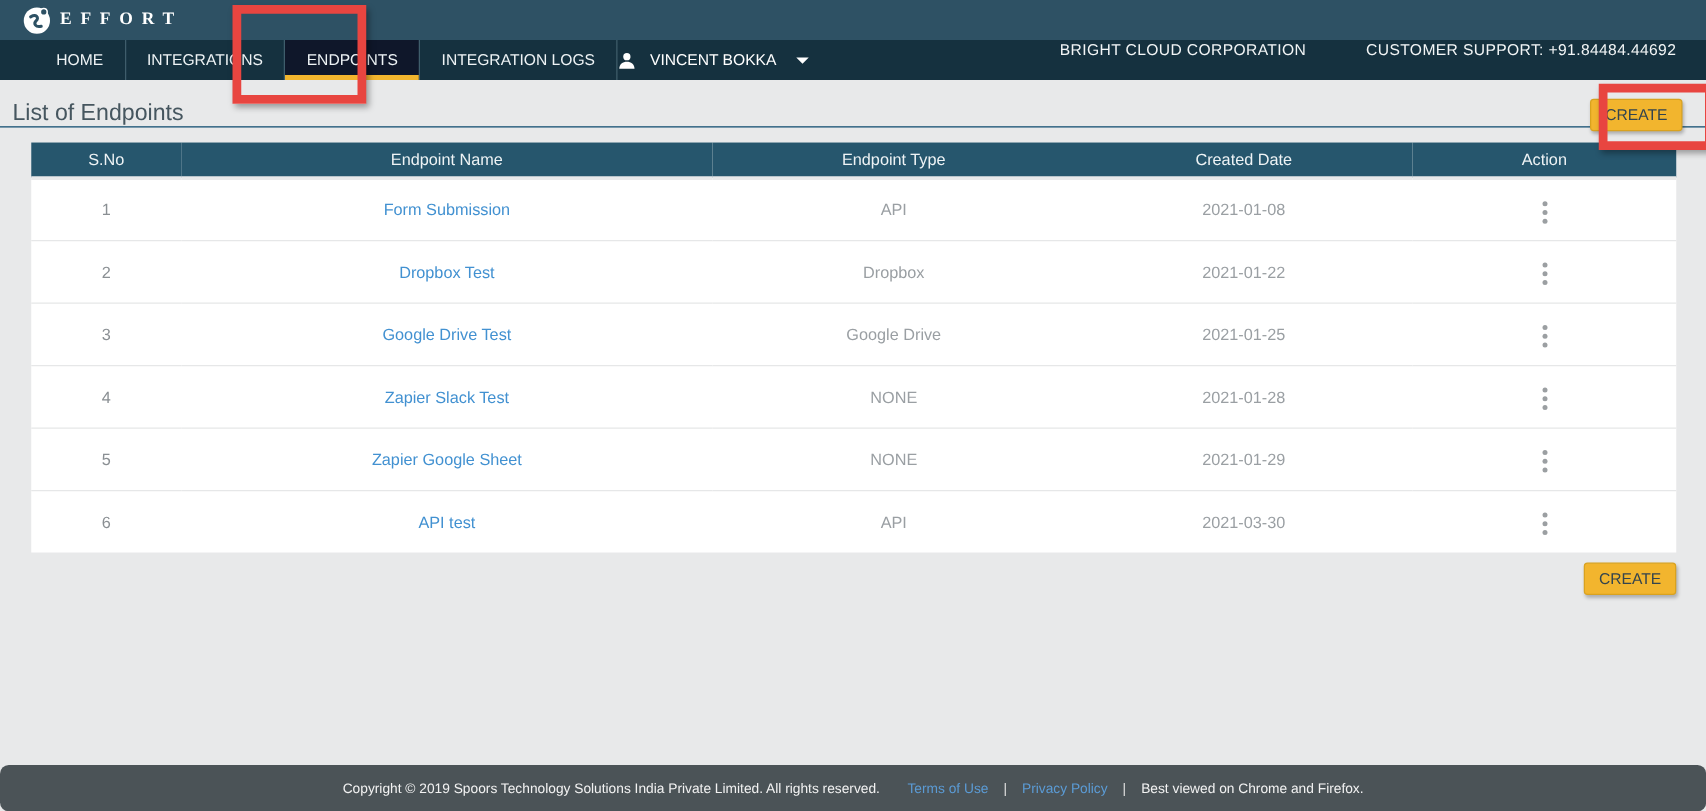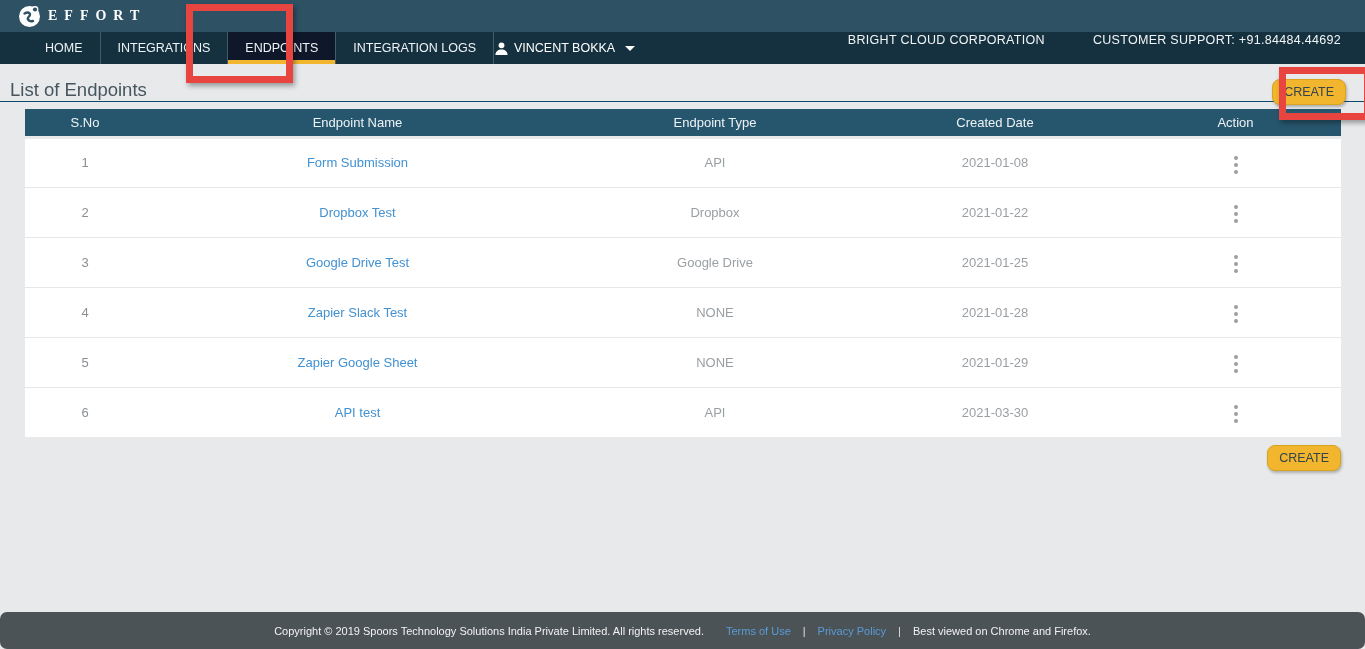--- a/index.html
+++ b/index.html
@@ -55,21 +55,21 @@
   .nav-tab.active::after {
     content: "";
     position: absolute;
     left: 0; right: 0; bottom: 0;
     height: 4px;
     background: #f2b52e;
   }
   .user-menu {
     display: flex;
     align-items: center;
-    gap: 4px;
+    gap: 10px;
     padding-right: 22px;
     color: #ffffff;
     font-size: 12.5px;
     cursor: pointer;
   }
   .user-menu svg { width: 15px; height: 15px; display: block; margin-right: 1px; }
   .caret {
     width: 0; height: 0;
     border-left: 5px solid transparent;
     border-right: 5px solid transparent;
@@ -88,28 +88,28 @@
   }
   .page-title { color: #46565f; font-size: 18.5px; font-weight: normal; }
 
   .btn-create {
     background: #f2b52e;
     border: 1px solid #d9a21f;
     color: #33444e;
     font-size: 12.5px;
     font-family: "Liberation Sans", sans-serif;
     padding: 5px 11px;
-    border-radius: 8px;
+    border-radius: 3px;
     cursor: pointer;
     box-shadow: 1px 2px 3px rgba(0,0,0,.25);
   }
   .btn-create.top { position: absolute; top: 15px; right: 19px; }
 
   
-  .table-wrap { margin: 7px 24px 0 25px; background: #ffffff; }
+  .table-wrap { margin: 12px 24px 0 25px; background: #ffffff; }
   table.endpoints { width: 100%; border-collapse: collapse; table-layout: fixed; }
   table.endpoints col.c-sno  { width: 120px; }
   table.endpoints col.c-name { width: 425px; }
   table.endpoints col.c-type { width: 290px; }
   table.endpoints col.c-date { width: 270px; }
   table.endpoints col.c-act  { width: 211px; }
   table.endpoints th {
     background: #26566d;
     color: #eef3f5;
     font-weight: normal;

